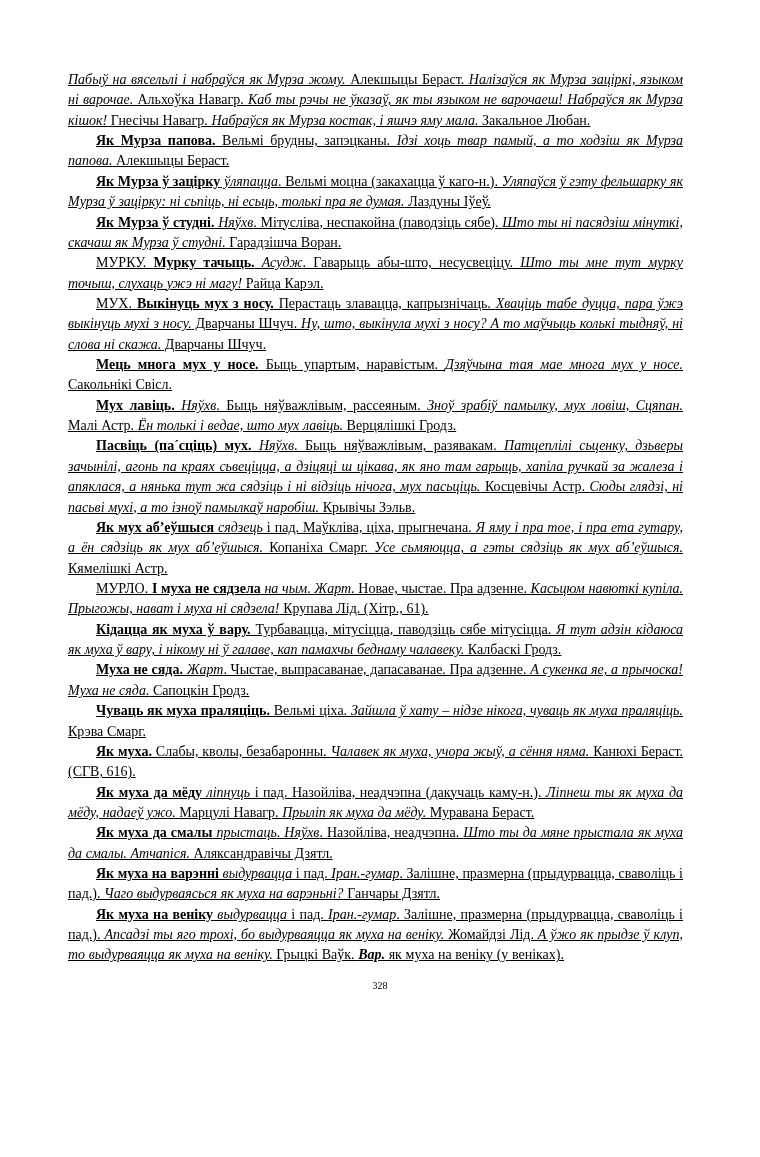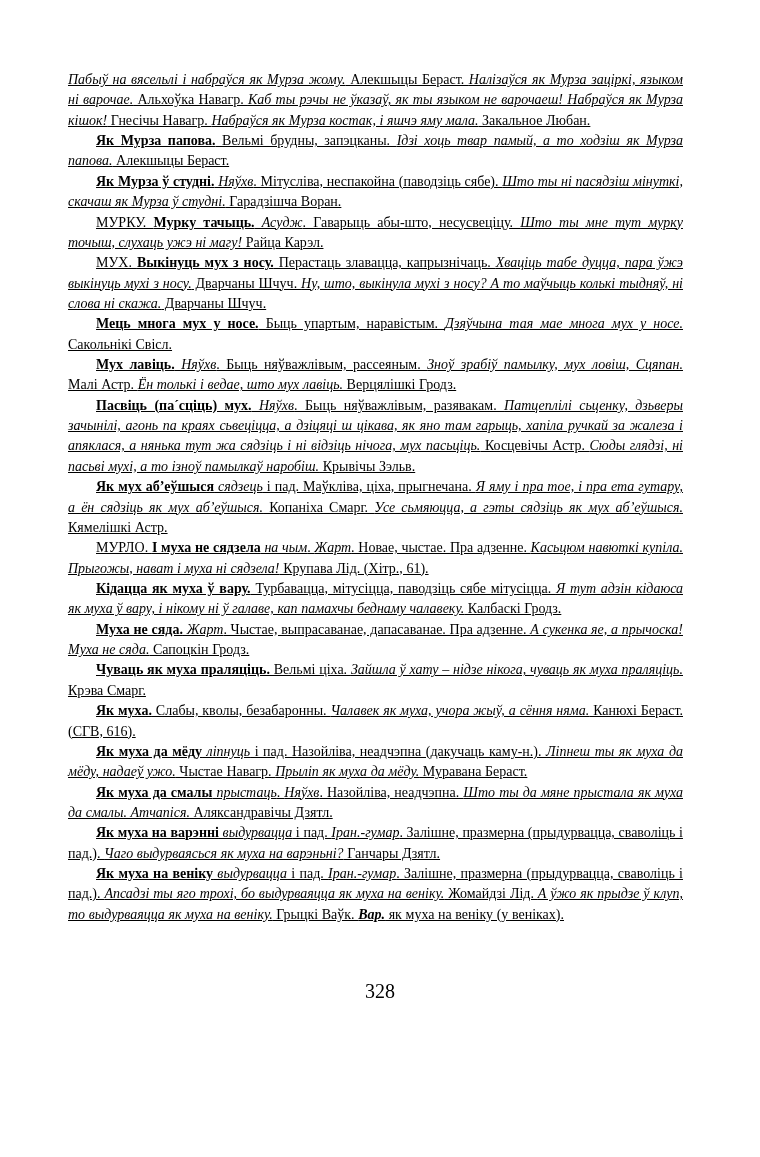--- a/index.html
+++ b/index.html
@@ -59,42 +59,43 @@
   .var-label {
     font-weight: bold;
     font-style: italic;
   }
   .page-number {
     position: absolute;
     left: 0;
     top: 980px;
     width: 760px;
     text-align: center;
-    font-size: 20px;
+    font-size: 10px;
     font-family: "Liberation Serif", "DejaVu Serif", serif;
   }
 </style>
 </head>
 <body>
 
 <div class="page">
   <div class="text-block" id="text-block">
       <p class="entry no-indent"><span class="ex">Пабыў на вясельлі і набраўся як Мурза жому.</span><span class="src"> Алекшыцы Бераст. </span><span class="ex">Налізаўся як Мурза заціркі, языком ні варочае.</span><span class="src"> Альхоўка Навагр. </span><span class="ex">Каб ты рэчы не ўказаў, як ты языком не варочаеш! Набраўся як Мурза кішок!</span><span class="src"> Гнесічы Навагр. </span><span class="ex">Набраўся як Мурза костак, і яшчэ яму мала.</span><span class="src"> Закальное Любан.</span></p>
       <p class="entry"><span class="hw">Як Мурза папова.</span><span class="def">  Вельмі брудны, запэцканы. </span><span class="ex">Ідзі хоць твар памый, а то ходзіш як Мурза папова.</span><span class="src"> Алекшыцы Бераст.</span></p>
+      <p class="entry"><span class="hw">Як Мурза ў заціркy</span><span class="gram"> ўляпацца</span><span class="def">. Вельмі моцна (закахацца ў каго-н.). </span><span class="ex">Уляпаўся ў гэту фельшарку  як Мурза ў заціркy: ні сьпіць, ні есьць, толькі пра яе думая.</span><span class="src"> Лаздуны Іўеў.</span></p>
       <p class="entry"><span class="hw">Як Мурза ў студні.</span><span class="gram"> Няўхв</span><span class="def">. Мітусліва, неспакойна (паводзіць сябе). </span><span class="ex">Што ты ні пасядзіш мінуткі, скачаш як Мурза ў студні.</span><span class="src"> Гарадзішча Воран.</span></p>
       <p class="entry"><span class="cap">МУРКУ. </span><span class="hw">Мурку тачыць.</span><span class="gram"> Асудж</span><span class="def">. Гаварыць абы-што, несусвеціцу. </span><span class="ex">Што ты мне тут мурку точыш, слухаць ужэ ні магу!</span><span class="src"> Райца Карэл.</span></p>
       <p class="entry"><span class="cap">МУХ. </span><span class="hw">Выкінуць мух з носу.</span><span class="def"> Перастаць злавацца, капрызнічаць. </span><span class="ex">Хваціць табе дуцца, пара ўжэ выкінуць мухі з носу.</span><span class="src"> Дварчаны Шчуч. </span><span class="ex">Ну, што, выкінула мухі з носу? А то маўчыць колькі тыдняў, ні слова ні скажа.</span><span class="src"> Дварчаны Шчуч.</span></p>
       <p class="entry"><span class="hw">Мець многа мух у носе.</span><span class="def"> Быць упартым, наравістым. </span><span class="ex">Дзяўчына тая мае многа мух у носе.</span><span class="src"> Сакольнікі Свісл.</span></p>
       <p class="entry"><span class="hw">Мух лавіць.</span><span class="gram"> Няўхв</span><span class="def">. Быць няўважлівым, рассеяным. </span><span class="ex">Зноў зрабіў памылку, мух ловіш, Сцяпан.</span><span class="src"> Малі Астр. </span><span class="ex">Ён толькі і ведае, што мух лавіць.</span><span class="src"> Верцялішкі Гродз.</span></p>
       <p class="entry"><span class="hw">Пасвіць (па´сціць) мух.</span><span class="gram"> Няўхв</span><span class="def">. Быць няўважлівым, разявакам. </span><span class="ex">Патцеплілі сьценку, дзьверы  зачынілі, агонь па краях сьвеціцца, а дзіцяці ш цікава, як яно там гарыць, хапіла ручкай за жалеза і апяклася, а нянька тут жа сядзіць і ні відзіць нічога, мух пасьціць.</span><span class="src"> Косцевічы Астр. </span><span class="ex">Сюды глядзі, ні пасьві мухі, а то ізноў памылкаў наробіш.</span><span class="src"> Крывічы Зэльв.</span></p>
       <p class="entry"><span class="hw">Як мух аб’еўшыся</span><span class="gram"> сядзець</span><span class="def"> і пад. Маўкліва, ціха, прыгнечана. </span><span class="ex">Я яму і пра тое, і пра ета гутару, а ён сядзіць як мух аб’еўшыся.</span><span class="src"> Копаніха Смарг. </span><span class="ex">Усе сьмяюцца, а гэты сядзіць як мух аб’еўшыся.</span><span class="src"> Кямелішкі Астр.</span></p>
       <p class="entry"><span class="cap">МУРЛО. </span><span class="hw">І муха не сядзела</span><span class="gram"> на чым</span><span class="def">. </span><span class="gram">Жарт</span><span class="def">. Новае, чыстае. Пра адзенне. </span><span class="ex">Касьцюм навюткі купіла. Прыгожы, нават і муха ні сядзела!</span><span class="src"> Крупава Лід. (Хітр., 61).</span></p>
       <p class="entry"><span class="hw">Кідацца як муха ў вару.</span><span class="def"> Турбавацца, мітусіцца, паводзіць сябе мітусіцца. </span><span class="ex">Я тут адзін кідаюса як муха ў вару, і нікому ні ў галаве, кап памахчы беднаму чалавеку.</span><span class="src"> Калбаскі Гродз.</span></p>
       <p class="entry"><span class="hw">Муха не сяда.</span><span class="gram"> Жарт</span><span class="def">. Чыстае, выпрасаванае, дапасаванае. Пра адзенне. </span><span class="ex">А сукенка яе, а прычоска! Муха не сяда.</span><span class="src"> Сапоцкін Гродз.</span></p>
       <p class="entry"><span class="hw">Чуваць як муха праляціць.</span><span class="def"> Вельмі ціха. </span><span class="ex">Зайшла ў хату – нідзе нікога, чуваць як муха праляціць.</span><span class="src"> Крэва Смарг.</span></p>
       <p class="entry"><span class="hw">Як муха.</span><span class="def"> Слабы, кволы, безабаронны. </span><span class="ex">Чалавек як муха, учора жыў, а сёння няма.</span><span class="src"> Канюхі Бераст. (СГВ, 616).</span></p>
-      <p class="entry"><span class="hw">Як муха да мёду</span><span class="gram"> ліпнуць</span><span class="def"> і пад. Назойліва, неадчэпна (дакучаць каму-н.). </span><span class="ex">Ліпнеш ты як муха да мёду, надаеў ужо.</span><span class="src"> Чыстае Навагр. </span><span class="ex">Прыліп як муха да мёду.</span><span class="src"> Муравана Бераст.</span></p>
+      <p class="entry"><span class="hw">Як муха да мёду</span><span class="gram"> ліпнуць</span><span class="def"> і пад. Назойліва, неадчэпна (дакучаць каму-н.). </span><span class="ex">Ліпнеш ты як муха да мёду, надаеў ужо.</span><span class="src"> Марцулі Навагр. </span><span class="ex">Прыліп як муха да мёду.</span><span class="src"> Муравана Бераст.</span></p>
       <p class="entry"><span class="hw">Як муха да смалы</span><span class="gram"> прыстаць</span><span class="def">. </span><span class="gram">Няўхв</span><span class="def">. Назойліва, неадчэпна. </span><span class="ex">Што ты да мяне прыстала як муха да смалы. Атчапіся.</span><span class="src"> Аляксандравічы Дзятл.</span></p>
       <p class="entry"><span class="hw">Як муха на варэнні</span><span class="gram"> выдурвацца</span><span class="def"> і пад. </span><span class="gram">Іран.-гумар</span><span class="def">. Залішне, празмерна (прыдурвацца, сваволіць і пад.). </span><span class="ex">Чаго выдурваясься як муха на варэньні?</span><span class="src"> Ганчары Дзятл.</span></p>
       <p class="entry"><span class="hw">Як муха на веніку</span><span class="gram"> выдурвацца</span><span class="def"> і пад. </span><span class="gram">Іран.-гумар</span><span class="def">. Залішне, празмерна (прыдурвацца, сваволіць і пад.). </span><span class="ex">Апсадзі ты яго трохі,  бо выдурваяцца як муха на веніку.</span><span class="src"> Жомайдзі Лід. </span><span class="ex">А ўжо як  прыдзе ў клуп, то выдурваяцца як муха на веніку.</span><span class="src"> Грыцкі Ваўк.  </span><span class="var-label">Вар.</span><span class="src"> як муха на веніку (у веніках).</span></p>
     </div>
   <div class="page-number">328</div>
 </div>
 
 </body></html>

